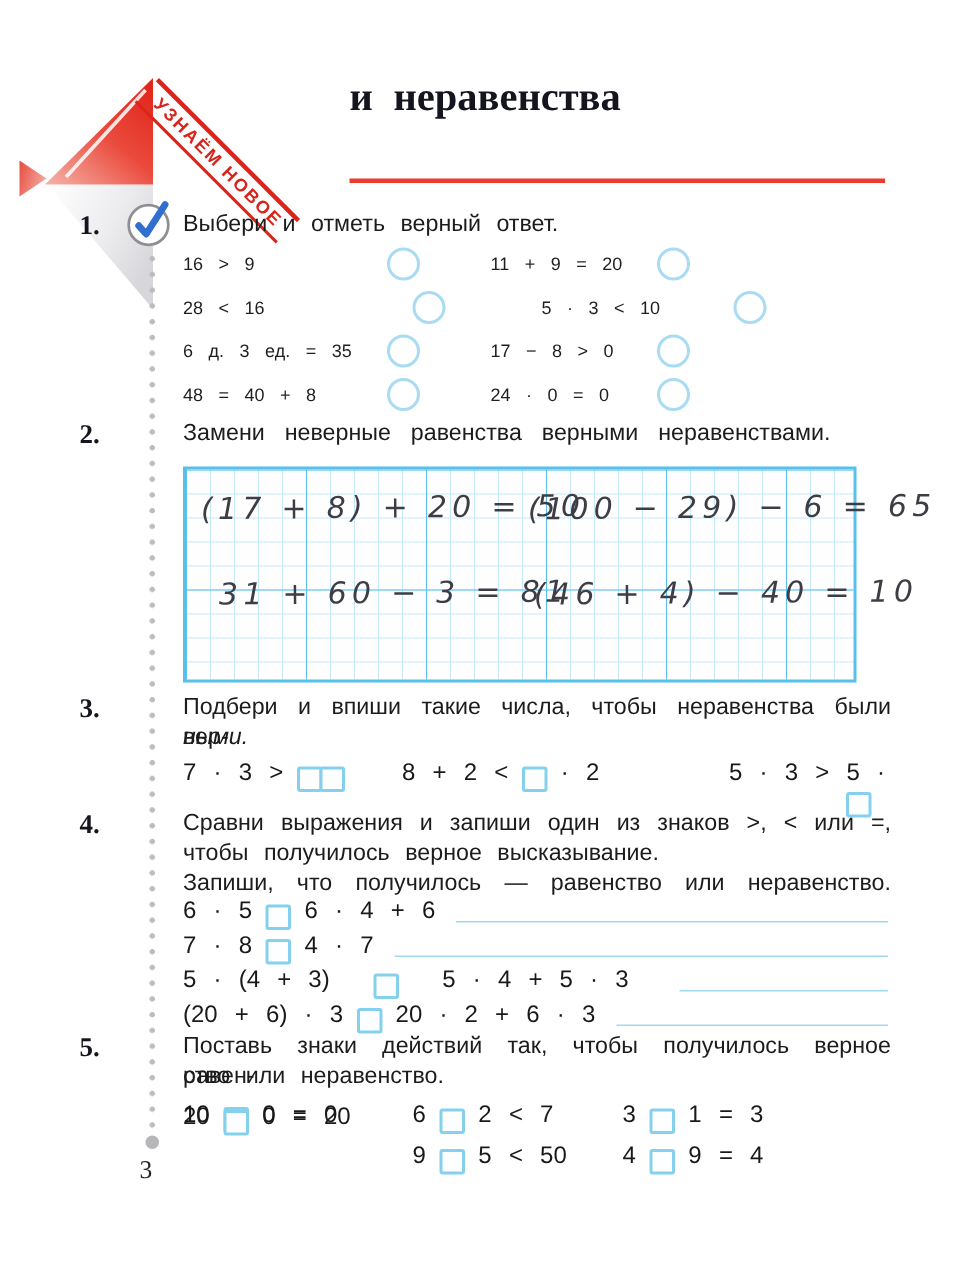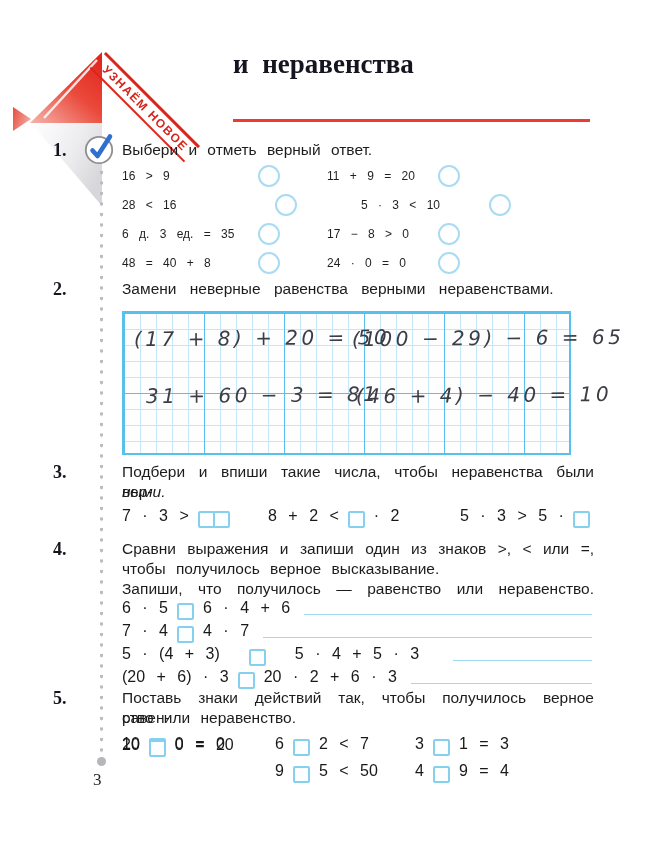--- a/index.html
+++ b/index.html
@@ -162,38 +162,38 @@
   <div class="mrow" style="left:122px; top:506px;">
     <span>7  ·  3  &gt;</span>
     <span class="box" style="margin-right:0;"></span>
       <span class="box second" style="margin-left:-2px;"></span>
   </div>
   <div class="mrow" style="left:268px; top:506px;">
     <span>8  +  2  &lt;</span>
     <span class="box"></span>
     <span>·  2</span>
   </div>
-  <div class="mrow" style="left:460px; top:506px;">
+  <div class="mrow" style="left:486px; top:506px;flex-direction:column;">
     <span>5  ·  3  &gt;  5  ·</span>
     <span class="box"></span>
   </div>
 
   <div class="num" style="top:539px;">4.</div>
   <div class="instr just" style="top:539px;">Сравни выражения и запиши один из знаков &gt;, &lt; или =,</div>
   <div class="instr" style="top:559px;">чтобы получилось верное высказывание.</div>
   <div class="instr just" style="top:579px;">Запиши, что получилось — равенство или неравенство.</div>
 
   <div class="mrow" style="left:122px; top:598px; width:470px;">
     <span>6  ·  5</span>
     <span class="box"></span>
     <span>6  ·  4  +  6</span>
     <span class="wline"></span>
   </div>
   <div class="mrow" style="left:122px; top:621px; width:470px;">
-    <span>7  ·  4</span>
+    <span>7  ·  8</span>
     <span class="box"></span>
     <span>4  ·  7</span>
     <span class="wline"></span>
   </div>
   <div class="mrow" style="left:122px; top:644px; width:470px;gap:20px;">
     <span>5  ·  (4  +  3)</span>
     <span class="box"></span>
     <span>5  ·  4  +  5  ·  3</span>
     <span class="wline"></span>
   </div>

